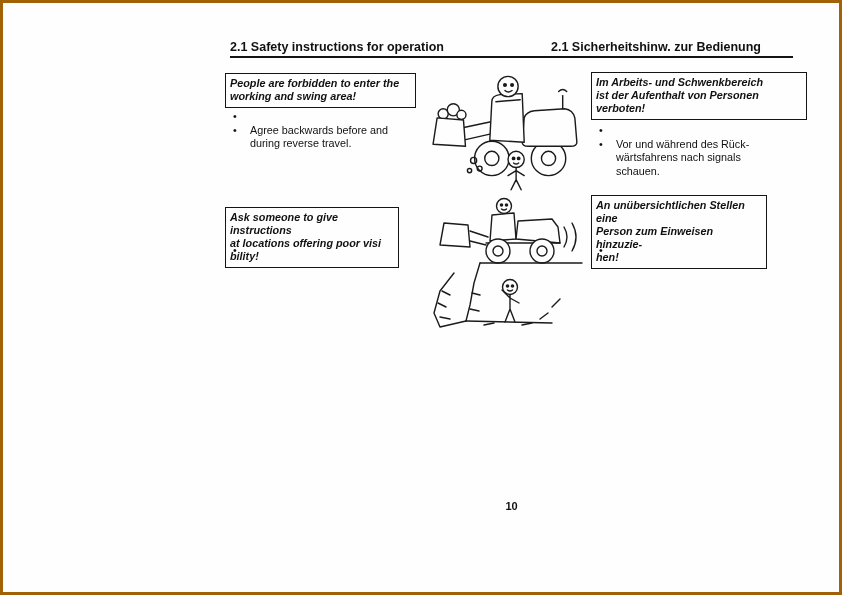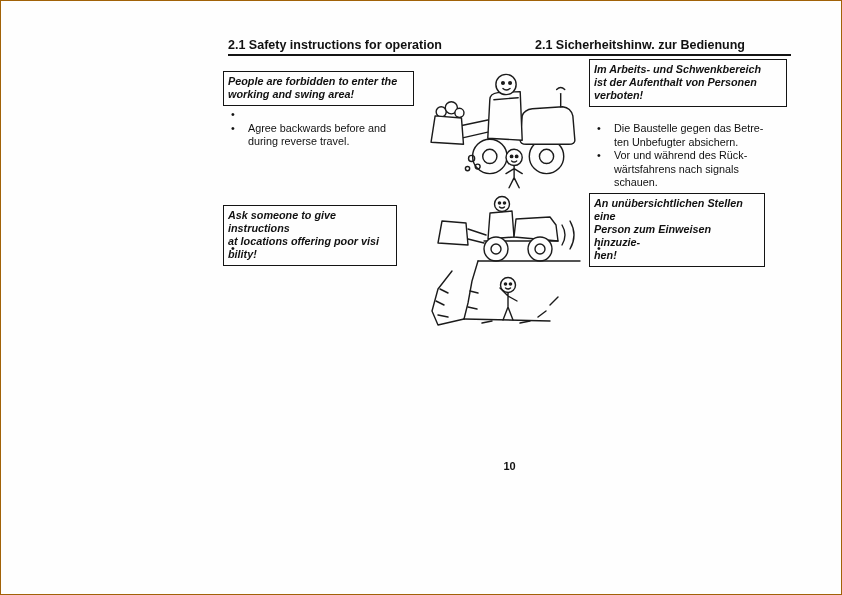--- a/index.html
+++ b/index.html
@@ -1,57 +1,57 @@
 <!DOCTYPE html>
 <html><head>
 <meta charset="utf-8">
 <style>
   * { margin:0; padding:0; box-sizing:border-box; }
   html,body { width:842px; height:595px; background:#ffffff; }
   body { font-family:"Liberation Sans", sans-serif; color:#111; }
   .page {
     position:absolute; left:0; top:0; width:842px; height:595px;
-    background:#fefefe; border:1px solid #a16207; overflow:hidden;
+    background:#fefefe; border:3px solid #a16207; overflow:hidden;
   }
   .hdr { position:absolute; top:37px; font-size:12.5px; font-weight:bold; letter-spacing:0; white-space:nowrap; }
   .hdr-left  { left:227px; }
-  .hdr-right { left:534px; }
+  .hdr-right { left:548px; }
   .hdr-rule  { position:absolute; left:227px; top:53px; width:563px; height:2px; background:#141414; }
 
   .notice-box {
     position:absolute;
     border:1.4px solid #141414;
     padding:3px 4px 4px 4px;
     font-size:10.8px; line-height:13px;
     font-weight:bold; font-style:italic;
     white-space:pre-line;
     background:#fefefe;
   }
   .box-en-1 { left:222px; top:70px;  width:191px; }
   .box-en-2 { left:222px; top:204px; width:174px; }
-  .box-de-1 { left:588px; top:58px;  width:198px; }
+  .box-de-1 { left:588px; top:69px;  width:216px; }
   .box-de-2 { left:588px; top:192px; width:176px; }
 
   .bullets { position:absolute; }
   .list-en-1 { left:222px; top:107px; width:191px; }
   .list-en-2 { left:222px; top:241px; width:191px; }
   .list-de-1 { left:588px; top:121px; width:192px; }
   .list-de-2 { left:588px; top:241px; width:192px; }
 
   .bullet { display:flex; font-size:10.8px; line-height:13.5px; }
   .bullet .dot { flex:0 0 25px; padding-left:8px; }
   .bullet .txt { white-space:pre-line; }
 
   .illus { position:absolute; }
   .illus-top    { left:424px; top:58px;  width:160px; height:130px; }
   .illus-bottom { left:423px; top:192px; width:162px; height:155px; }
   .illus svg { width:100%; height:100%; display:block; }
 
   .page-number {
-    position:absolute; left:227px; top:459px; width:563px;
+    position:absolute; left:227px; top:497px; width:563px;
     text-align:center; font-size:11px; font-weight:bold;
   }
 </style>
 </head>
 <body>
 
 <div class="page">
 
   <div class="hdr hdr-left">2.1 Safety instructions for operation</div>
   <div class="hdr hdr-right">2.1 Sicherheitshinw. zur Bedienung</div>
@@ -81,22 +81,20 @@
     </div>
   </div>
 
   <div class="notice-box box-de-1">Im Arbeits- und Schwenkbereich
 ist der Aufenthalt von Personen
 verboten!</div>
 
   <div class="bullets list-de-1">
     <div class="bullet">
       <span class="dot">•</span>
-      <span class="txt">Die Baustelle gegen das Betre-
-ten Unbefugter absichern.</span>
     </div>
     <div class="bullet">
       <span class="dot">•</span>
       <span class="txt">Vor und während des Rück-
 wärtsfahrens nach signals
 schauen.</span>
     </div>
   </div>
 
   <div class="notice-box box-de-2">An unübersichtlichen Stellen eine

